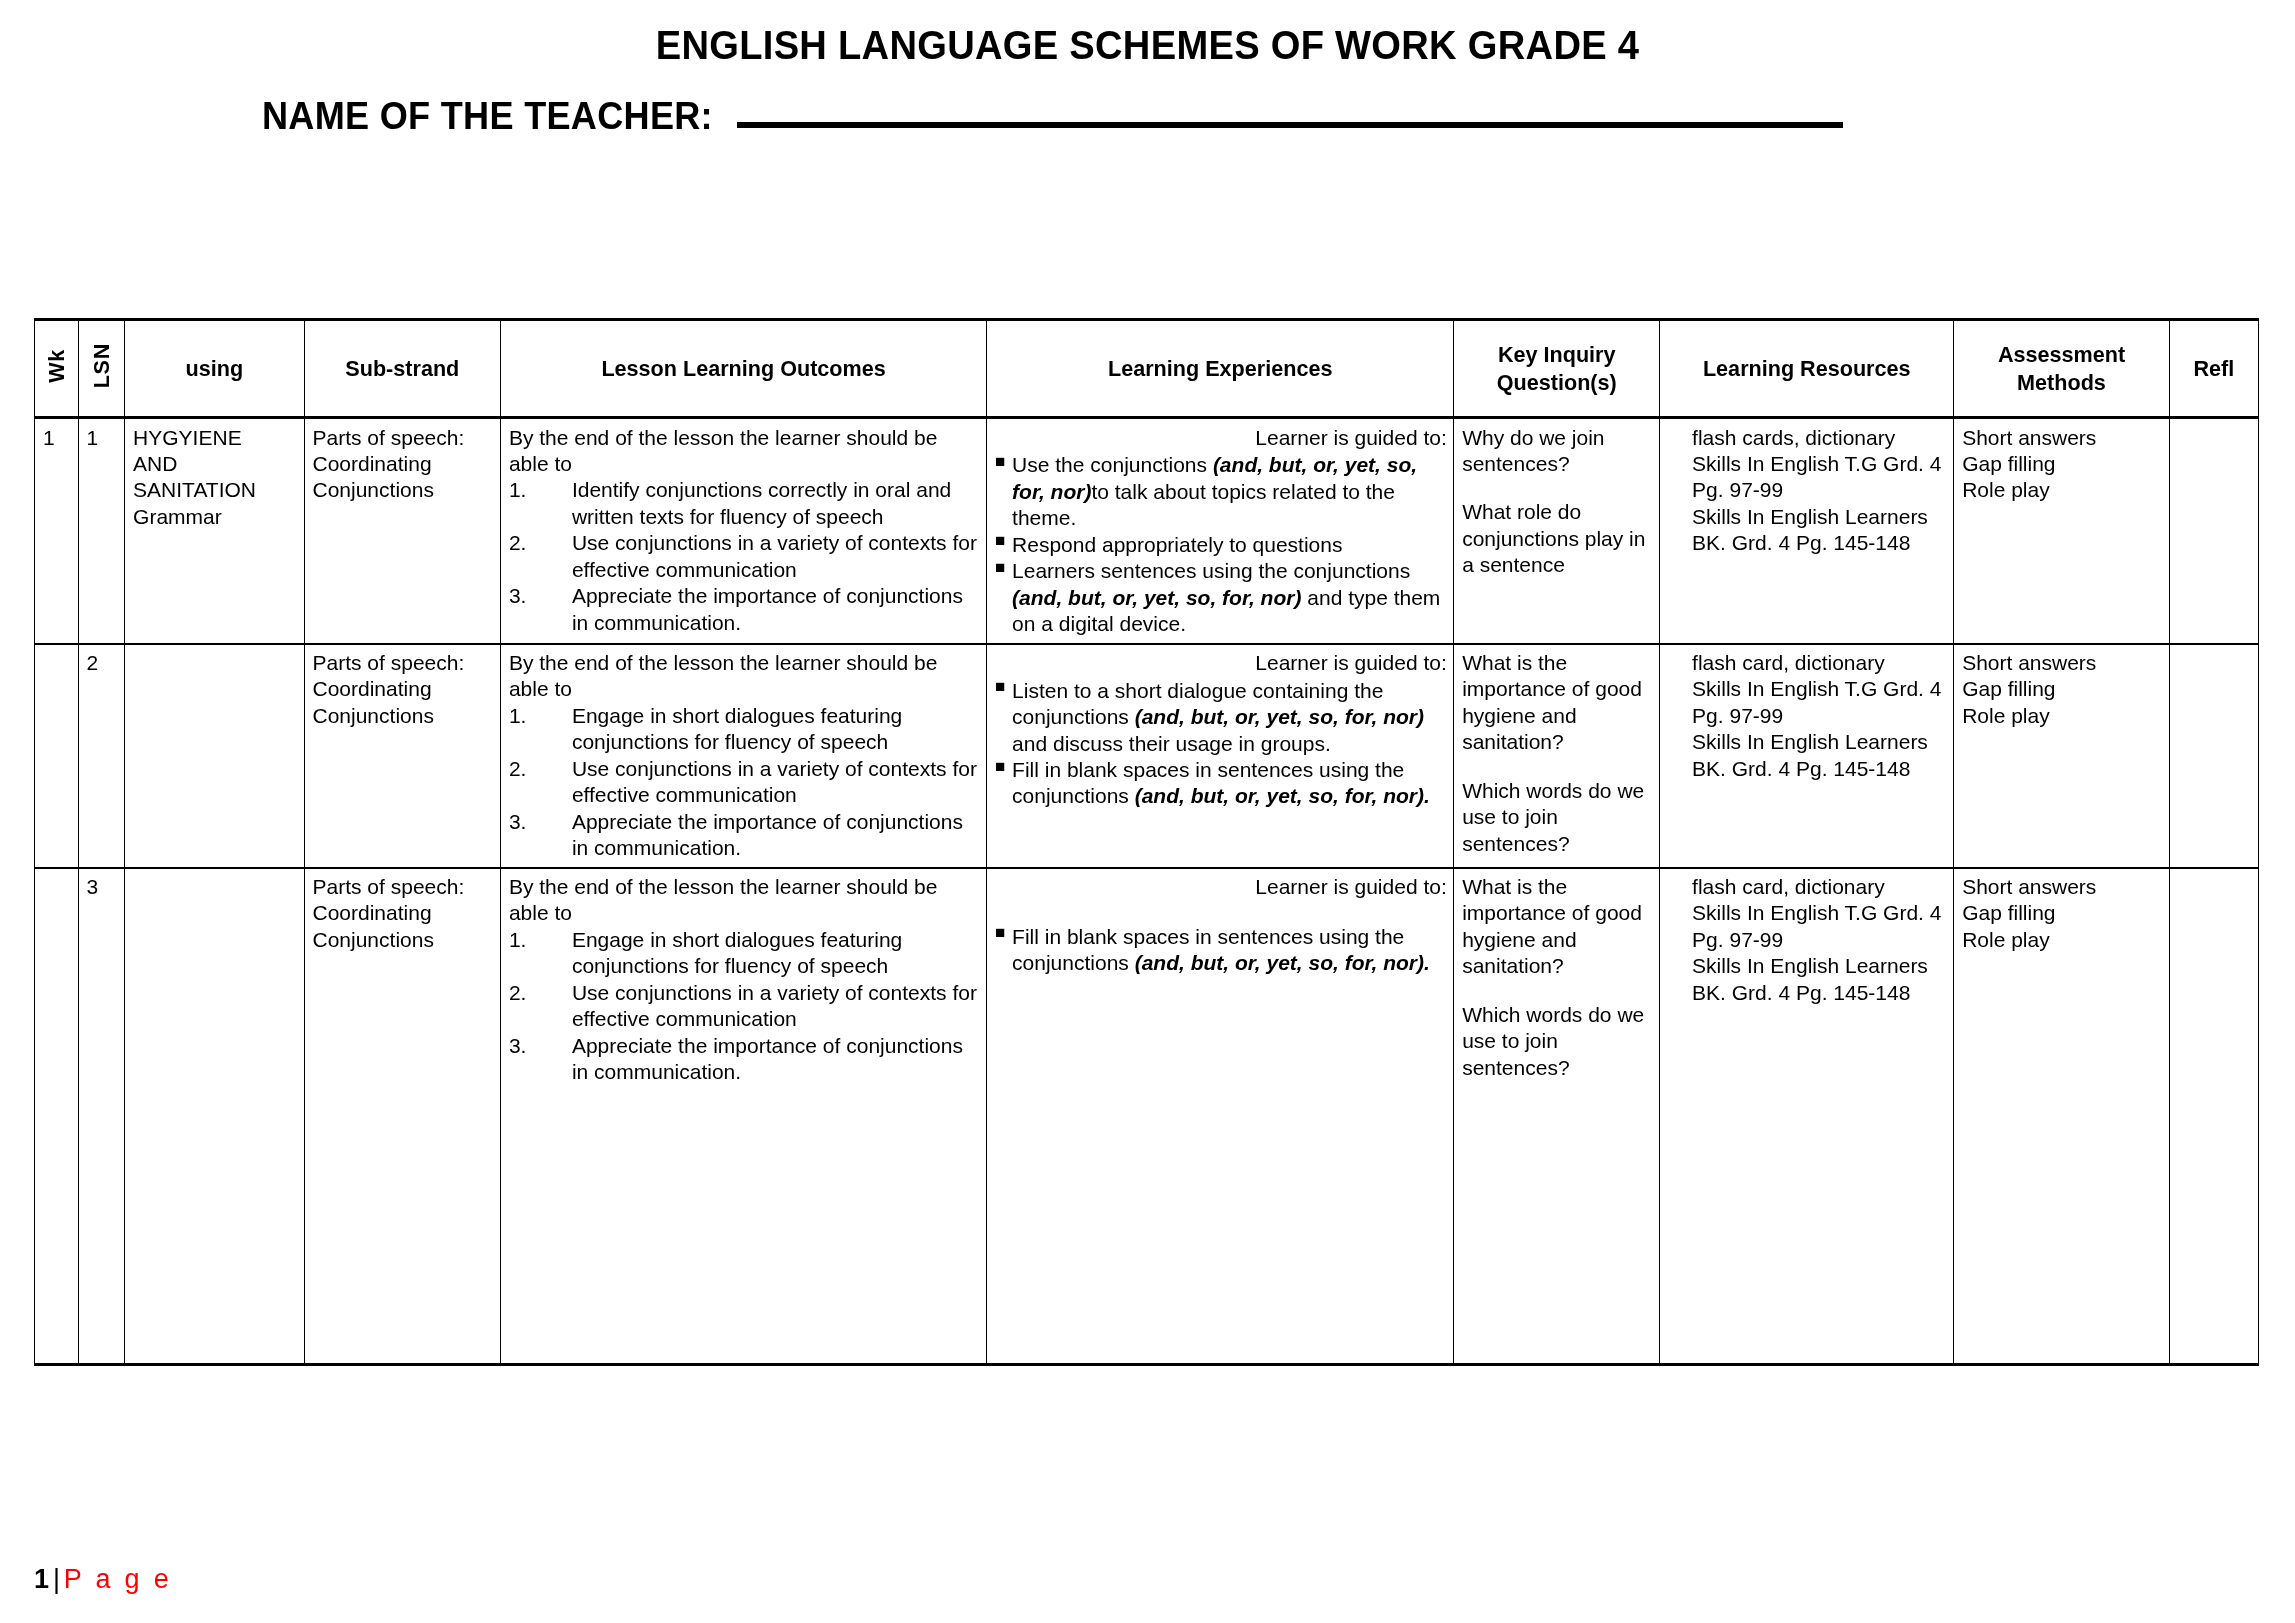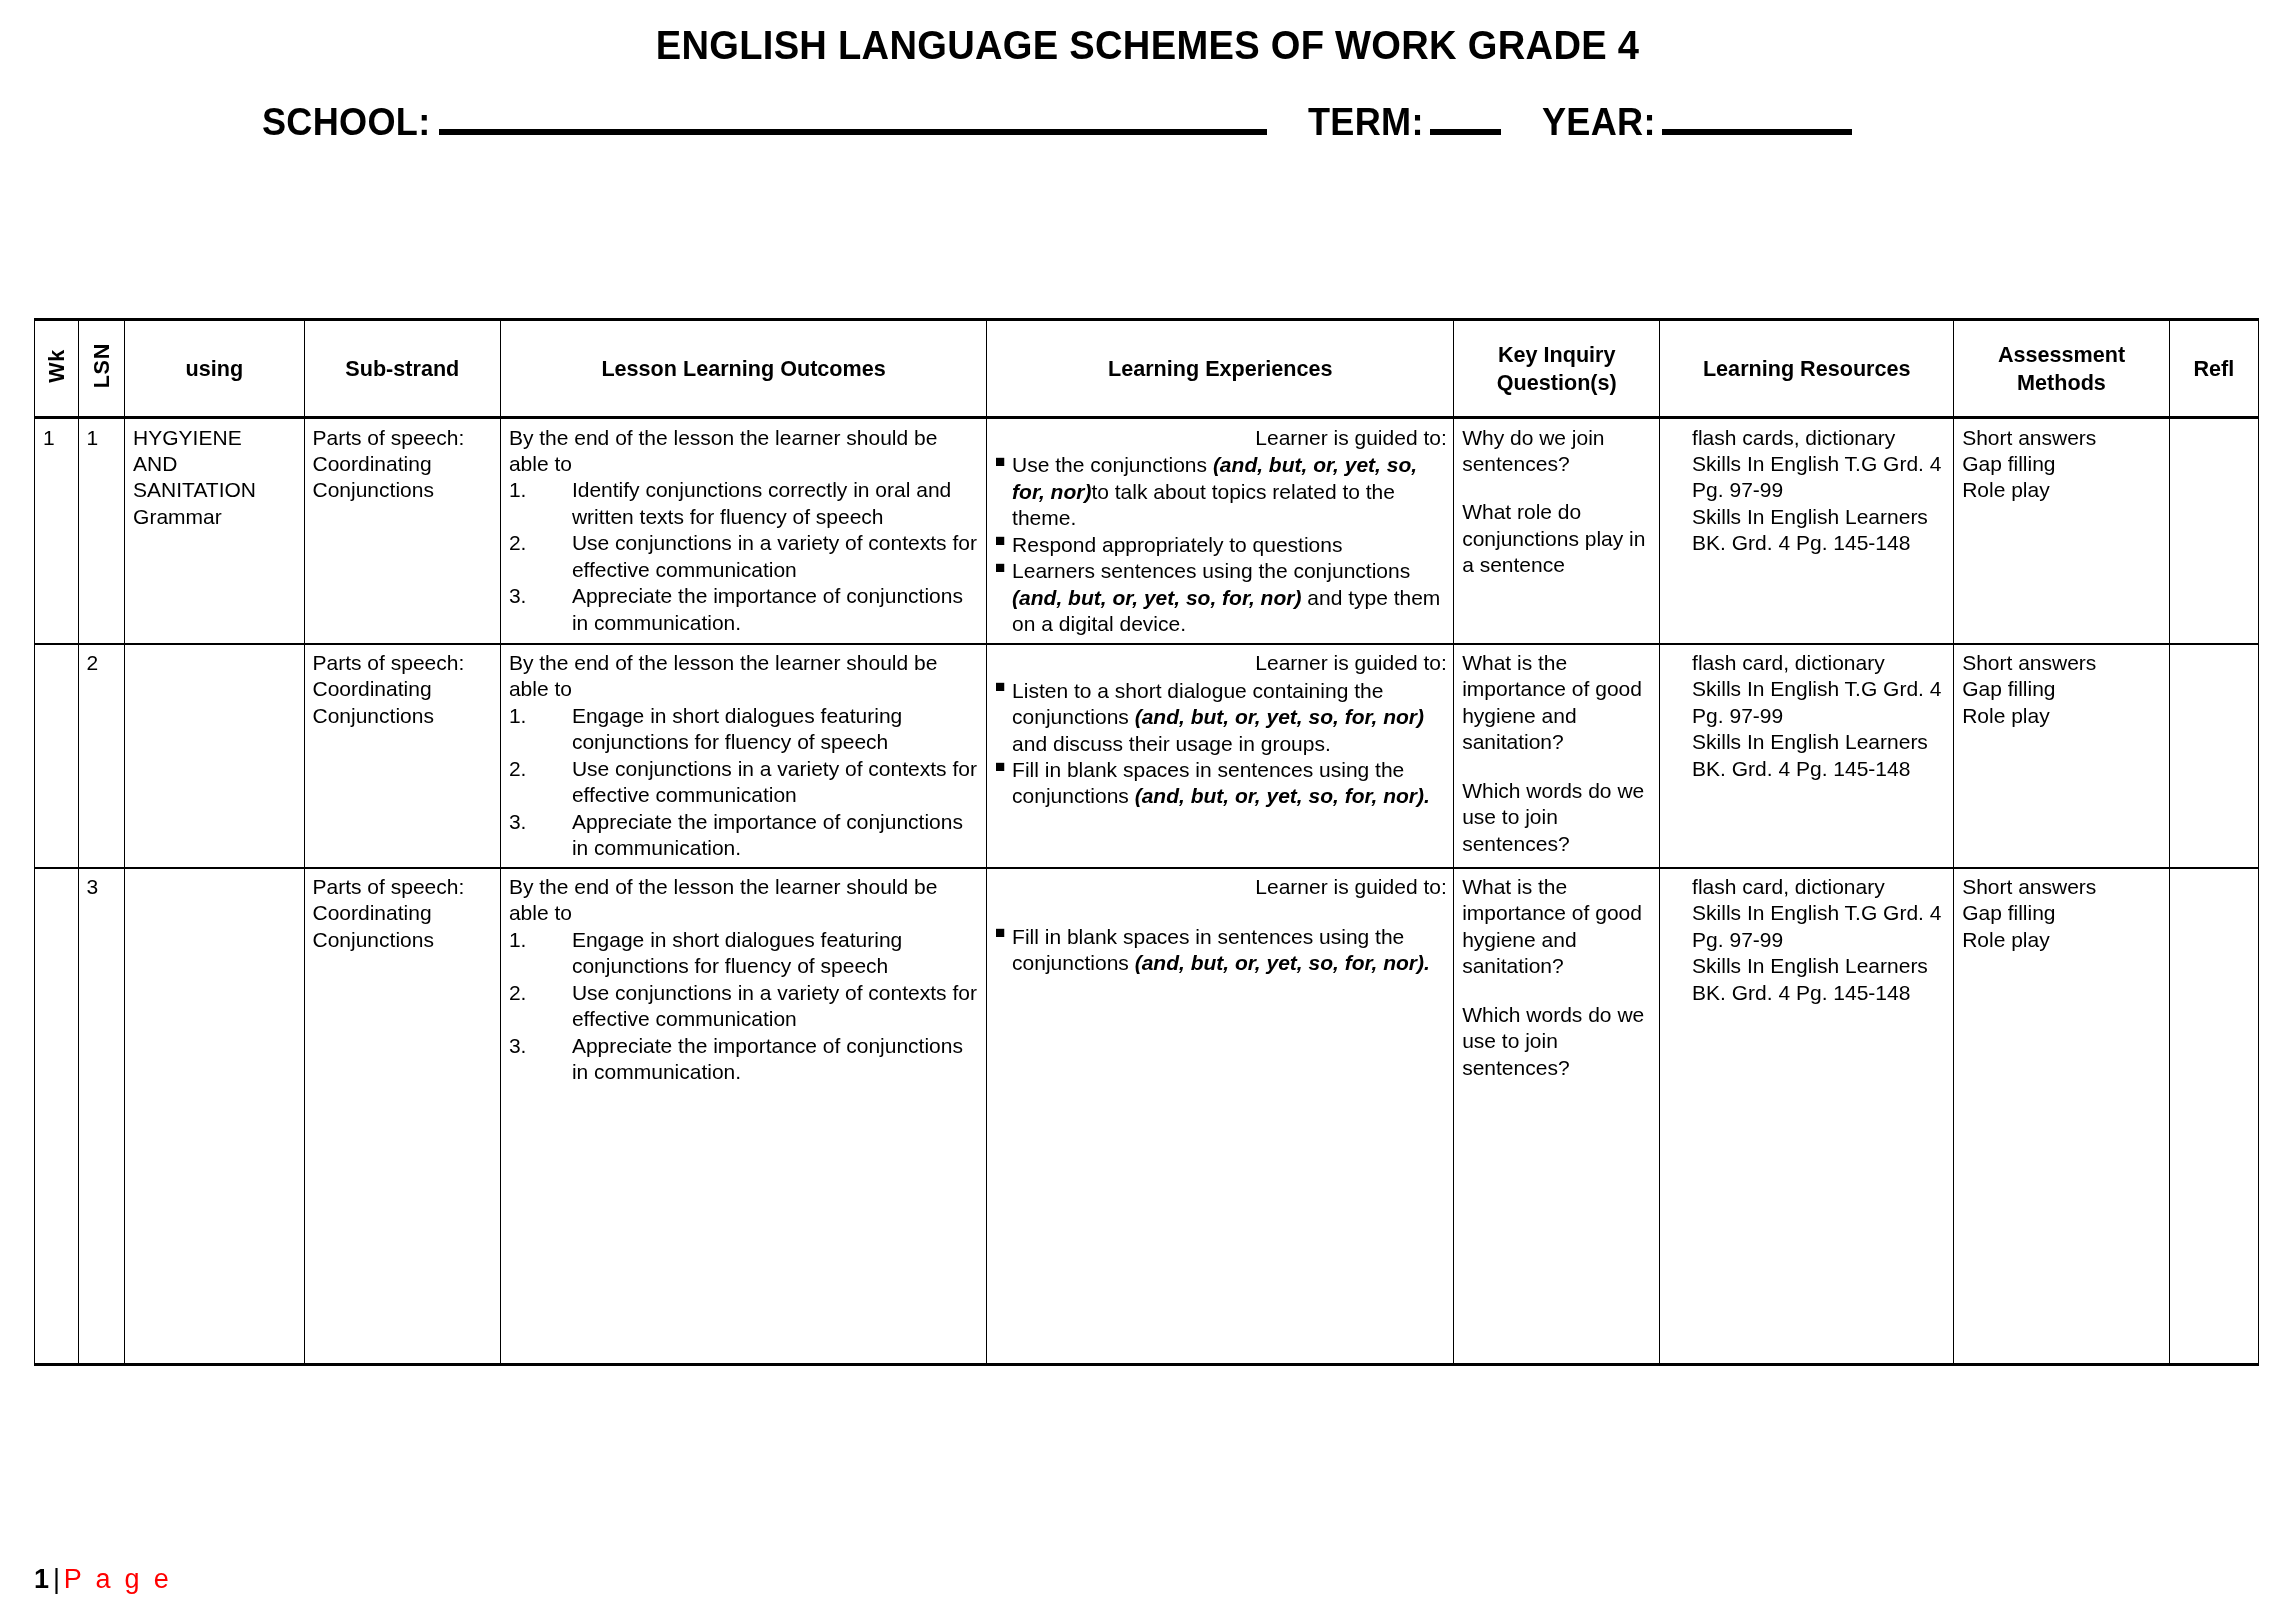--- a/index.html
+++ b/index.html
@@ -178,31 +178,25 @@
   .footer .bar { font-weight: 400; color: #000000; padding: 0 3.9px; }
   .footer .pg-word { color: #ff0000; letter-spacing: 3.3px; }
 </style>
 </head>
 <body>
 
 <div class="page">
 
   <div class="doc-title">ENGLISH LANGUAGE SCHEMES OF WORK GRADE 4</div>
 
-
-  <div class="field-line second">
-    <span class="field-label">SCHOOL:</span>
-    <span class="rule rule-school"></span>
-    <span class="gap-sm"></span>
-    <span class="field-label">TERM:</span>
-    <span class="rule rule-term"></span>
-    <span class="gap-sm"></span>
-    <span class="field-label">YEAR:</span>
-    <span class="rule rule-year"></span>
+  <div class="field-line">
+    <span class="field-label">NAME OF THE TEACHER:</span>
+    <span class="rule rule-teacher"></span>
   </div>
+
 
   <table class="sow-table">
     <colgroup>
       <col class="c-wk">
         <col class="c-lsn">
         <col class="c-strand">
         <col class="c-sub">
       <col class="c-llo">
         <col class="c-le">
         <col class="c-kiq">

